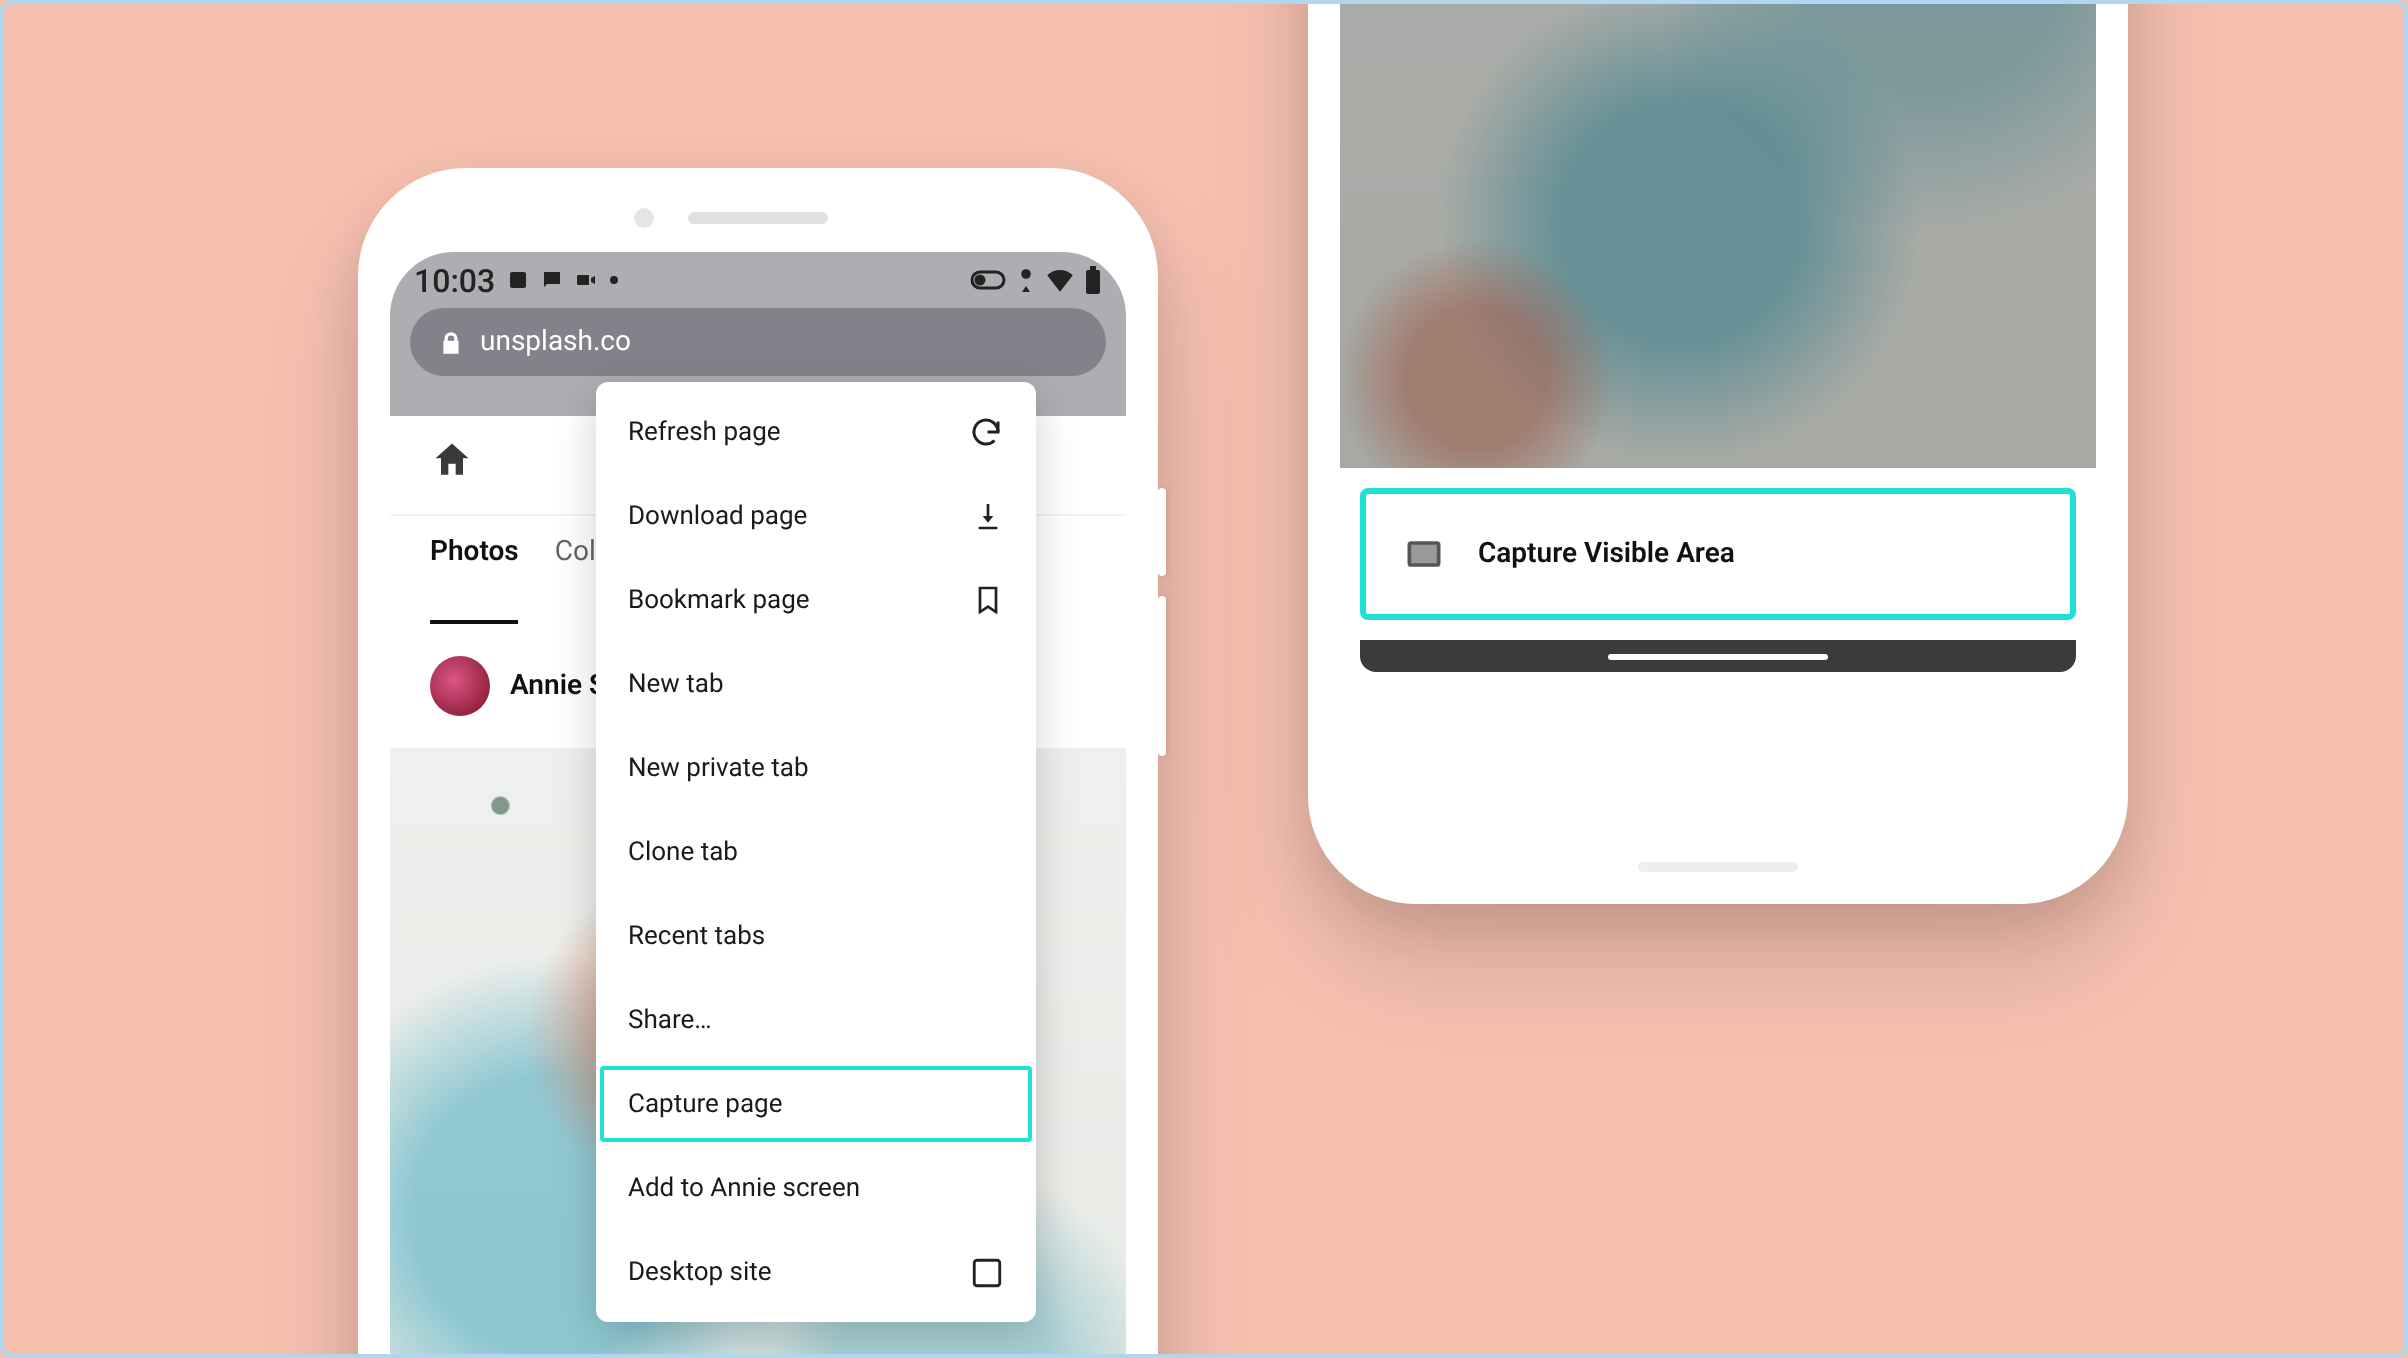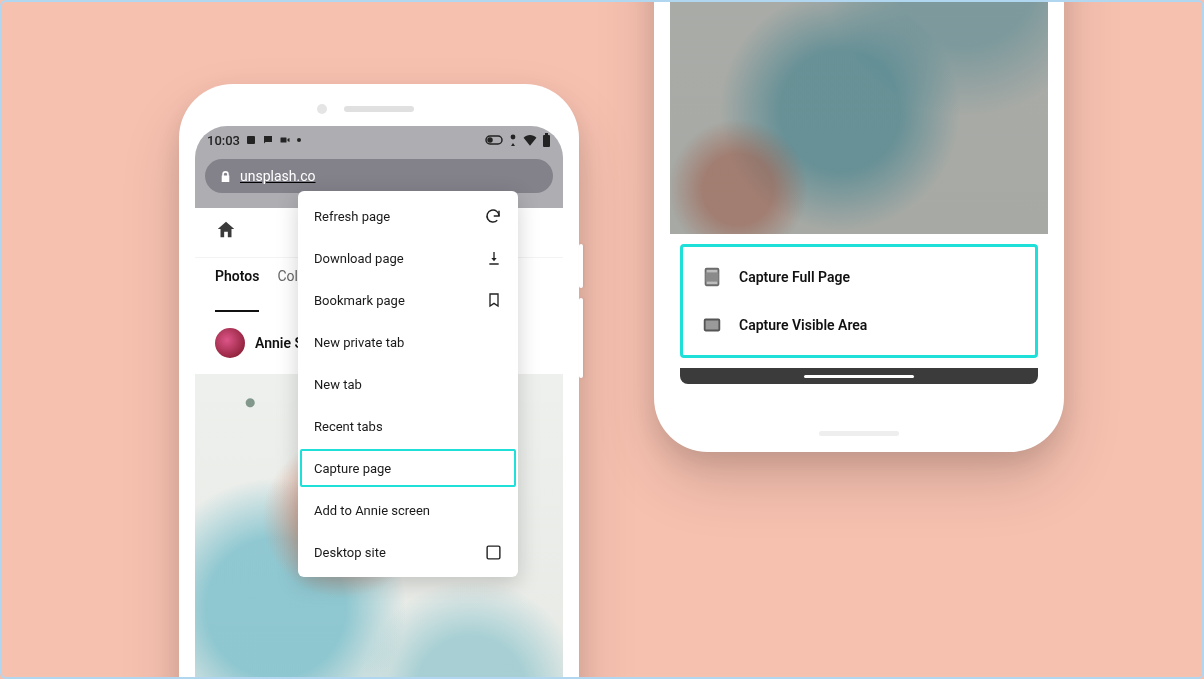--- a/index.html
+++ b/index.html
@@ -48,34 +48,33 @@
   }
 
   
   .statusbar {
     height: 28px;
     background: #aeadb2;
     display: flex;
     align-items: center;
     padding: 0 12px;
     color: #232323;
-    font-size: 13px;
+    font-size: 16px;
     font-weight: 500;
   }
   .status-left { display: flex; align-items: center; gap: 5px; }
   .status-right { margin-left: auto; display: flex; align-items: center; gap: 5px; }
   .status-ico { display:inline-flex; }
 
   
   .urlbar {
     height: 54px;
     background: #aeadb2;
-    display: flex; align-items: center;
+    display: flex; align-items: flex-start;
     padding: 0 10px 10px 10px;
-    text-decoration: underline;
   }
   .urlpill {
     background: #83828a;
     color: #fff;
     border-radius: 18px;
     height: 34px;
     display: flex; align-items: center;
     padding: 0 14px;
     font-size: 14px;
     gap: 8px;
@@ -334,27 +333,33 @@
       </div>
       <div class="menu-item">
         <span>Bookmark page</span>
         <span class="menu-ico">
           <svg width="16" height="18" viewBox="0 0 24 24" fill="none" stroke="#222" stroke-width="2">
               <path d="M6 3h12v18l-6-4-6 4z"></path>
             </svg>
         </span>
       </div>
       <div class="menu-item">
+        <span>New tab</span>
+      </div>
+      <div class="menu-item">
         <span>New private tab</span>
       </div>
       <div class="menu-item">
-        <span>New tab</span>
+        <span>Clone tab</span>
       </div>
       <div class="menu-item">
         <span>Recent tabs</span>
+      </div>
+      <div class="menu-item">
+        <span>Share…</span>
       </div>
       <div class="menu-item highlight">
         <span>Capture page</span>
       </div>
       <div class="menu-item">
         <span>Add to Annie screen</span>
       </div>
       <div class="menu-item">
         <span>Desktop site</span>
         <span class="menu-ico">
@@ -367,29 +372,20 @@
     </div>
 
   </div>
 </div>
 
 <div class="phone2">
   <div class="phone2-screen">
     <div class="painting2"></div>
 
     <div class="sheet">
-      <div class="sheet-item">
-        <span class="sq-ico">
-          <svg width="22" height="22" viewBox="0 0 24 24" fill="none" stroke="#555" stroke-width="2">
-            <rect x="5" y="3" width="14" height="18" rx="1" fill="#bdbdbd" stroke="#6b6b6b"></rect>
-            <rect x="5" y="7" width="14" height="10" fill="#8a8a8a" stroke="none"></rect>
-          </svg>
-        </span>
-        <span>Capture Full Page</span>
-      </div>
       <div class="sheet-item">
         <span class="sq-ico">
           <svg width="22" height="22" viewBox="0 0 24 24">
             <rect x="4" y="6" width="16" height="12" rx="1" fill="#9a9a9a" stroke="#555" stroke-width="2"></rect>
           </svg>
         </span>
         <span>Capture Visible Area</span>
       </div>
     </div>
 

